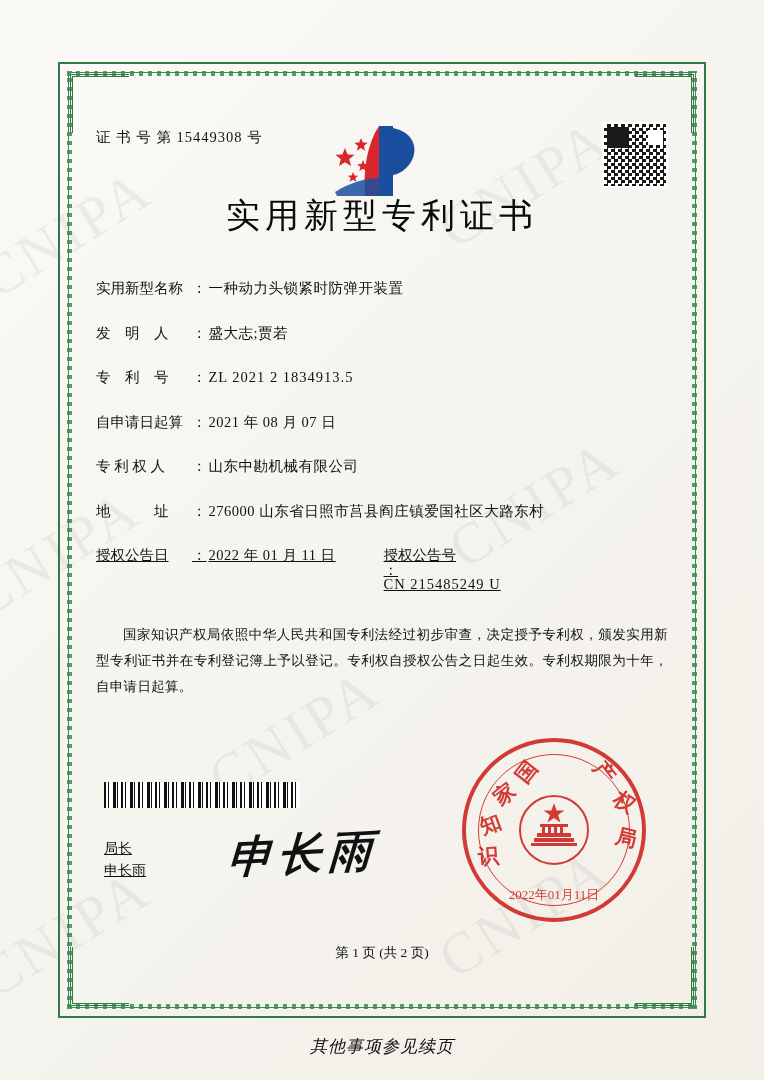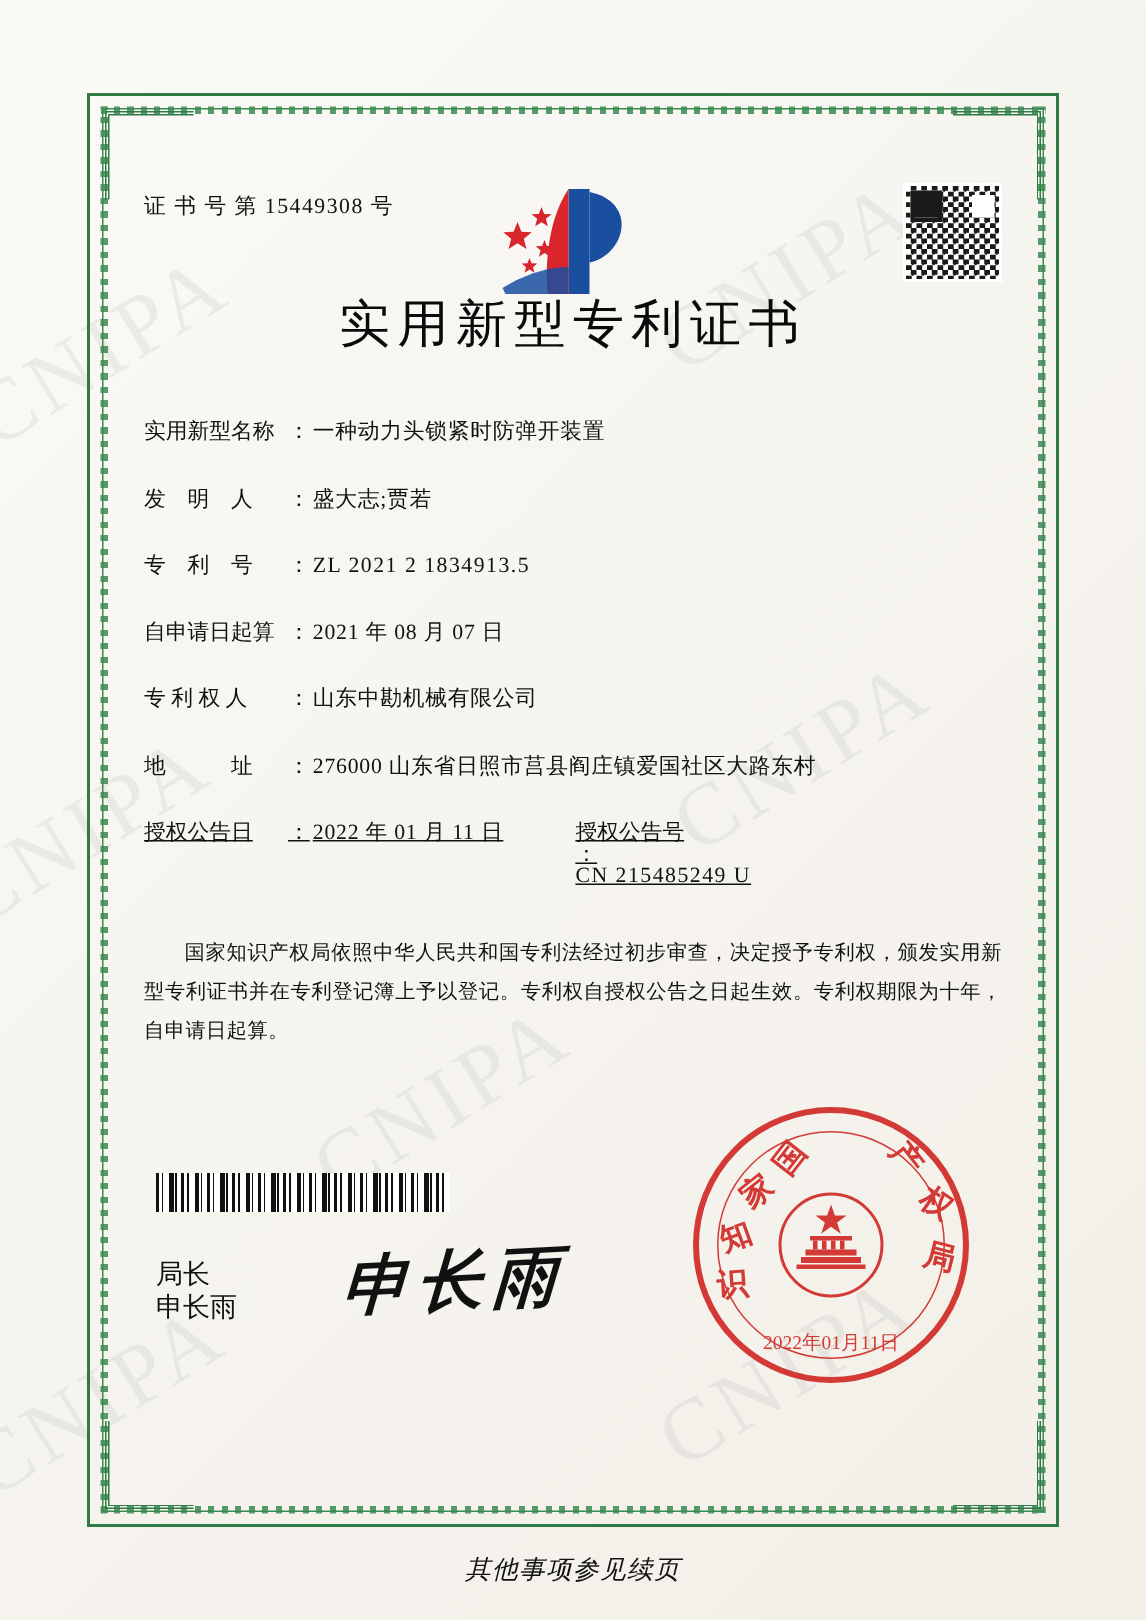--- a/index.html
+++ b/index.html
@@ -184,23 +184,24 @@
     left: 8px; bottom: 162px;
     width: 196px; height: 26px;
     background: repeating-linear-gradient(90deg,
       #111 0 2px, #fff 2px 4px, #111 4px 5px, #fff 5px 9px,
       #111 9px 12px, #fff 12px 13px, #111 13px 14px, #fff 14px 17px);
   }
 
   .signature-block {
     position: absolute;
     left: 8px; bottom: 88px;
-    font-size: 18px;
+    font-size: 14px;
     line-height: 22px;
     color: #111;
+    text-decoration: underline;
   }
   .sig-script {
     position: absolute;
     left: 132px; bottom: 86px;
     font-size: 44px;
     font-family: "Liberation Serif", serif;
     font-style: italic;
     font-weight: bold;
     color: #111;
     letter-spacing: 6px;
@@ -400,17 +401,18 @@
             <rect x="37" y="34" width="3" height="6"></rect>
             <rect x="43" y="34" width="3" height="6"></rect>
             <rect x="14" y="50" width="46" height="3"></rect>
           </g>
         </svg>
       </div>
 
       <div class="seal-date">2022年01月11日</div>
     </div>
 
+    <div class="page-num">第 1 页 (共 2 页)</div>
   </div>
 
   <div class="footer-note">其他事项参见续页</div>
 
 </div>
 
 </body></html>

